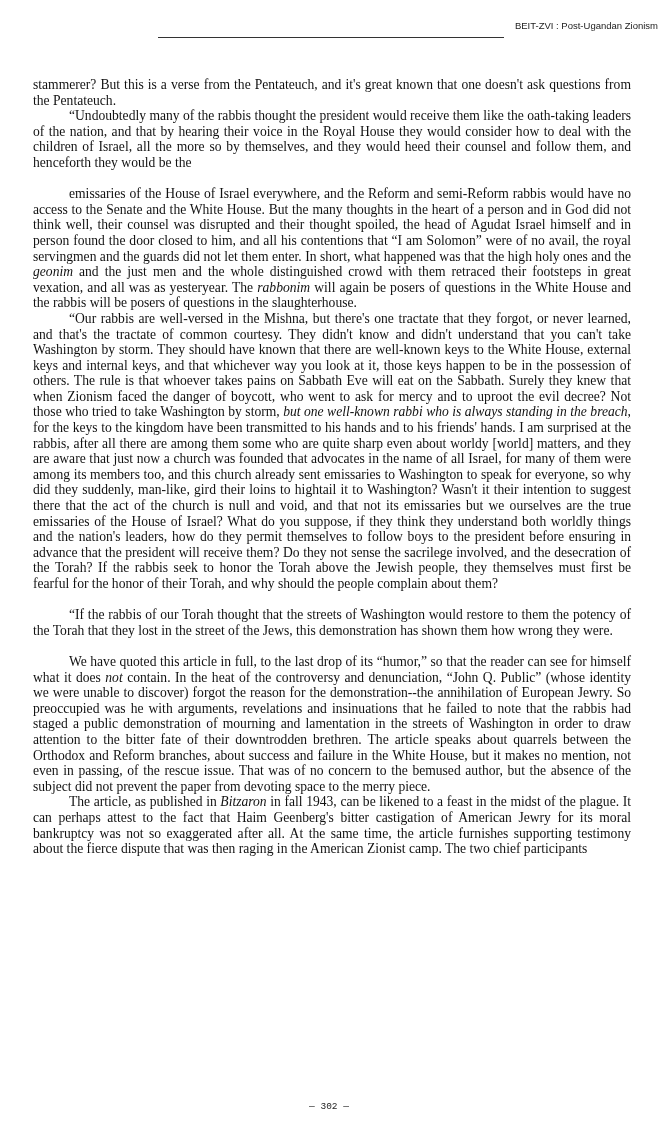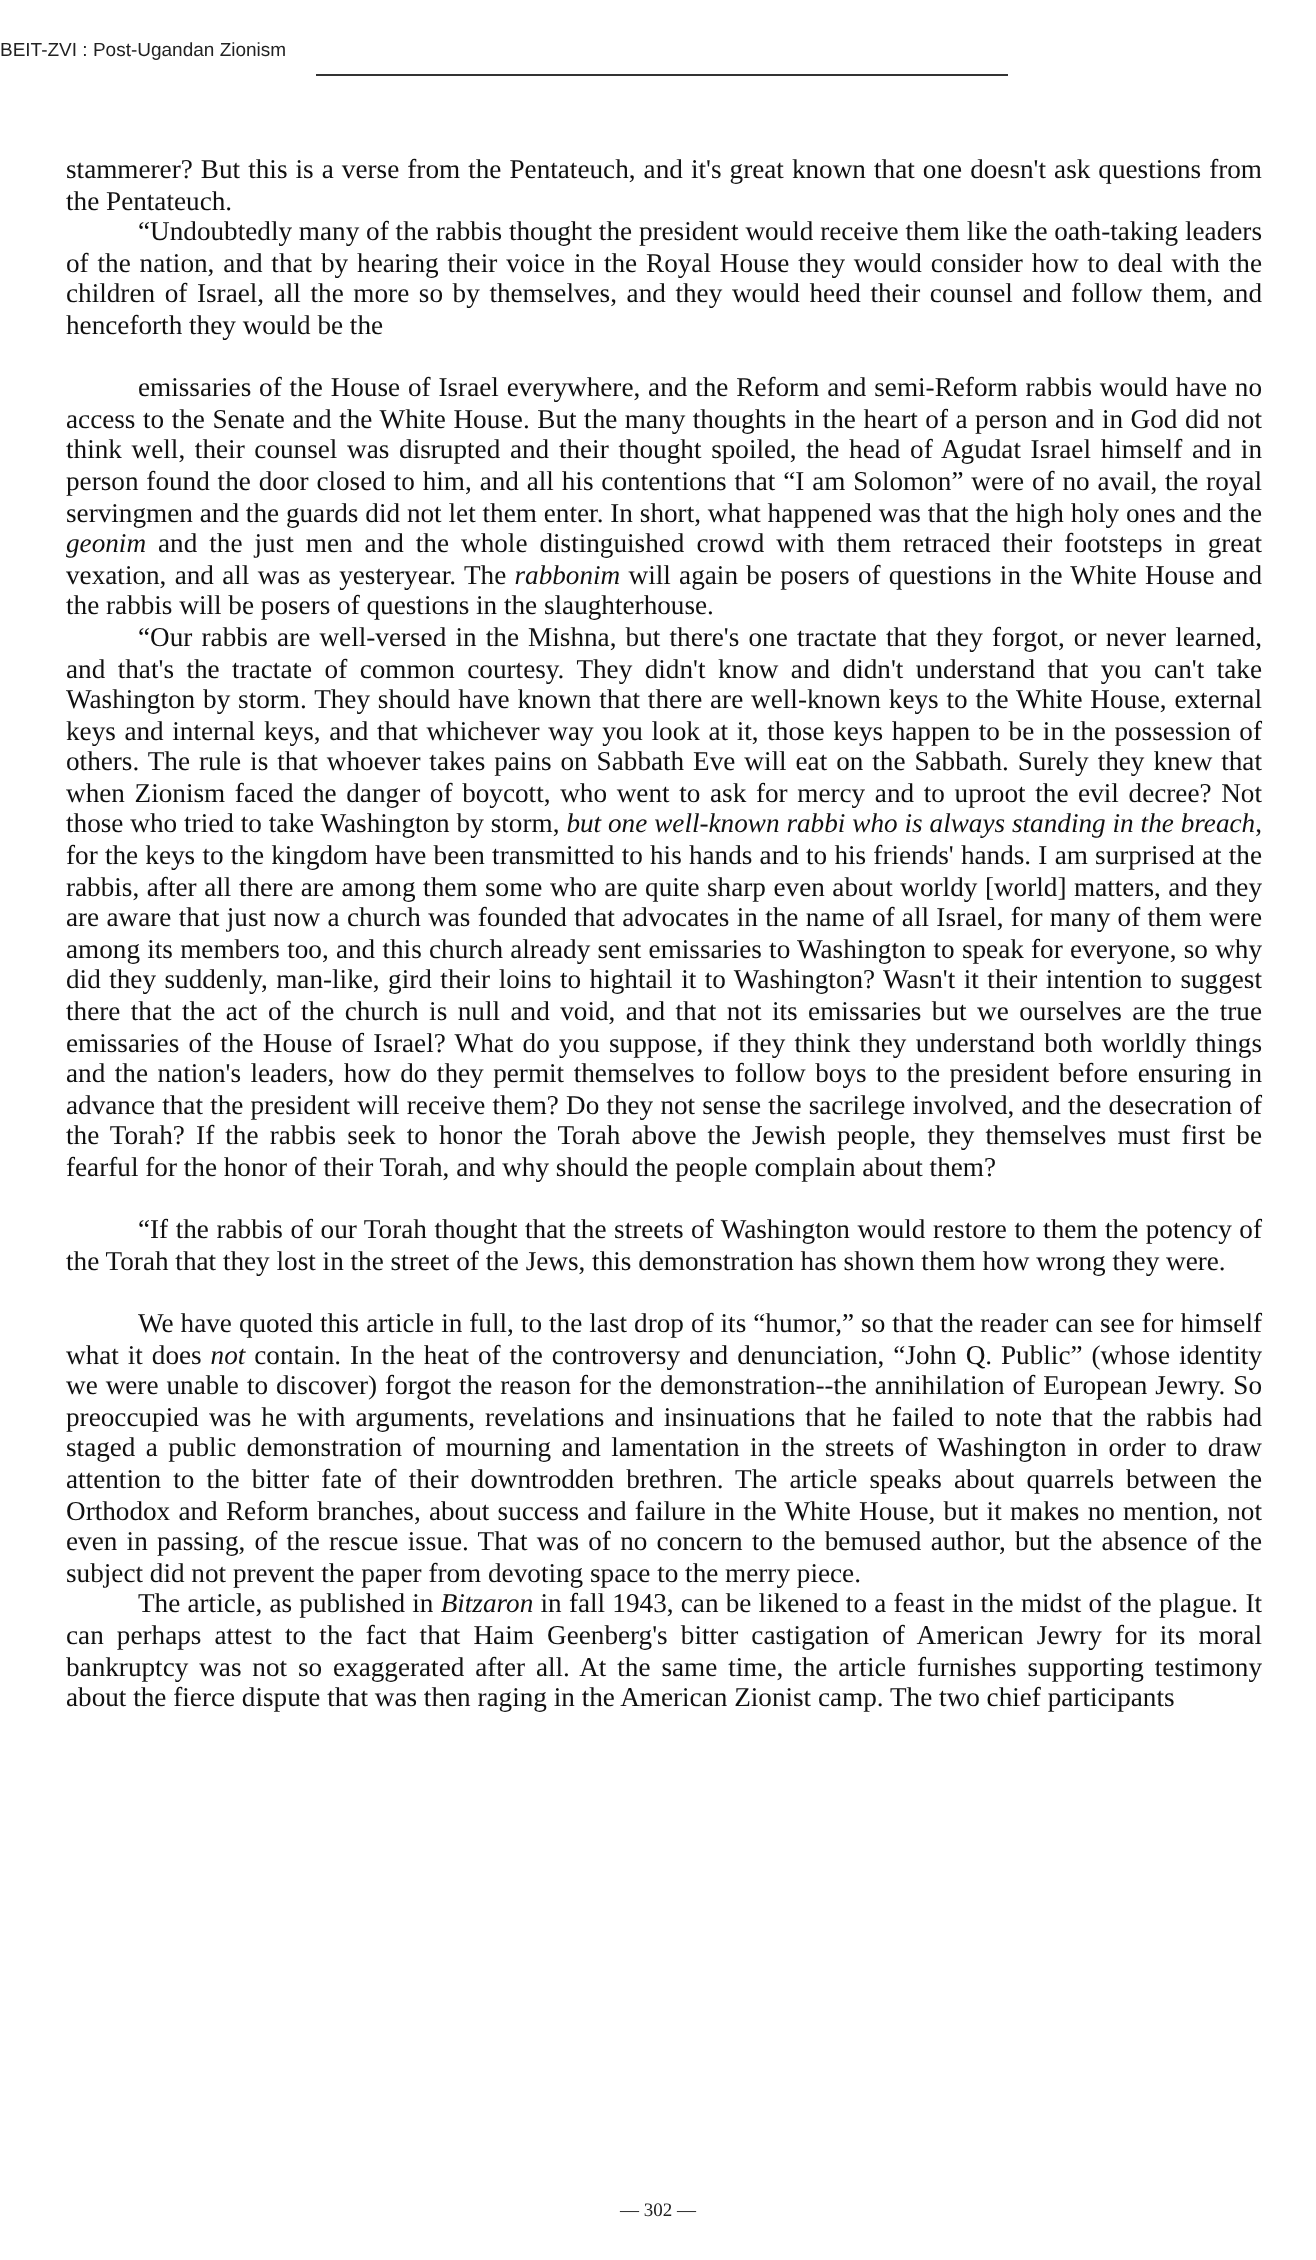--- a/index.html
+++ b/index.html
@@ -1,37 +1,37 @@
 <!DOCTYPE html>
 <html><head>
 <meta charset="utf-8">
 <style>
   html, body { margin: 0; padding: 0; background: #ffffff; }
   body { width: 658px; height: 1130px; position: relative; overflow: hidden; color: #111; }
   .header {
-    position: absolute; top: 20px; left: 0; width: 658px; text-align: left;
+    position: absolute; top: 20px; left: 0; width: 658px; text-align: right;
     font-family: "Liberation Sans", sans-serif; font-size: 9.5px; color: #222;
   }
   .header-rule {
     position: absolute; top: 37px; left: 158px; width: 346px; height: 0;
     border-top: 1px solid #333;
   }
   .body {
     position: absolute; top: 77px; left: 33px; width: 598px;
     font-family: "Liberation Serif", serif; font-size: 13.6px; line-height: 15.6px;
     text-align: justify; color: #111;
   }
   .body p { margin: 0; }
   .indent { text-indent: 36px; }
   .gap { height: 15.6px; }
   .sig { padding-left: 36px; }
   em { }
   .footer {
     position: absolute; top: 1101px; left: 0; width: 658px; text-align: center;
-    font-family: Liberation Serif, serif; font-size: 9.5px; color: #222;
+    font-family: Liberation Mono, monospace; font-size: 9.5px; color: #222;
   }
 </style>
 </head>
 <body>
 
 <div class="header">BEIT-ZVI : Post-Ugandan Zionism</div>
 <div class="header-rule"></div>
 
 <div class="body">
   <p>stammerer? But this is a verse from the Pentateuch, and it's great known that one doesn't ask questions from the Pentateuch.</p>

